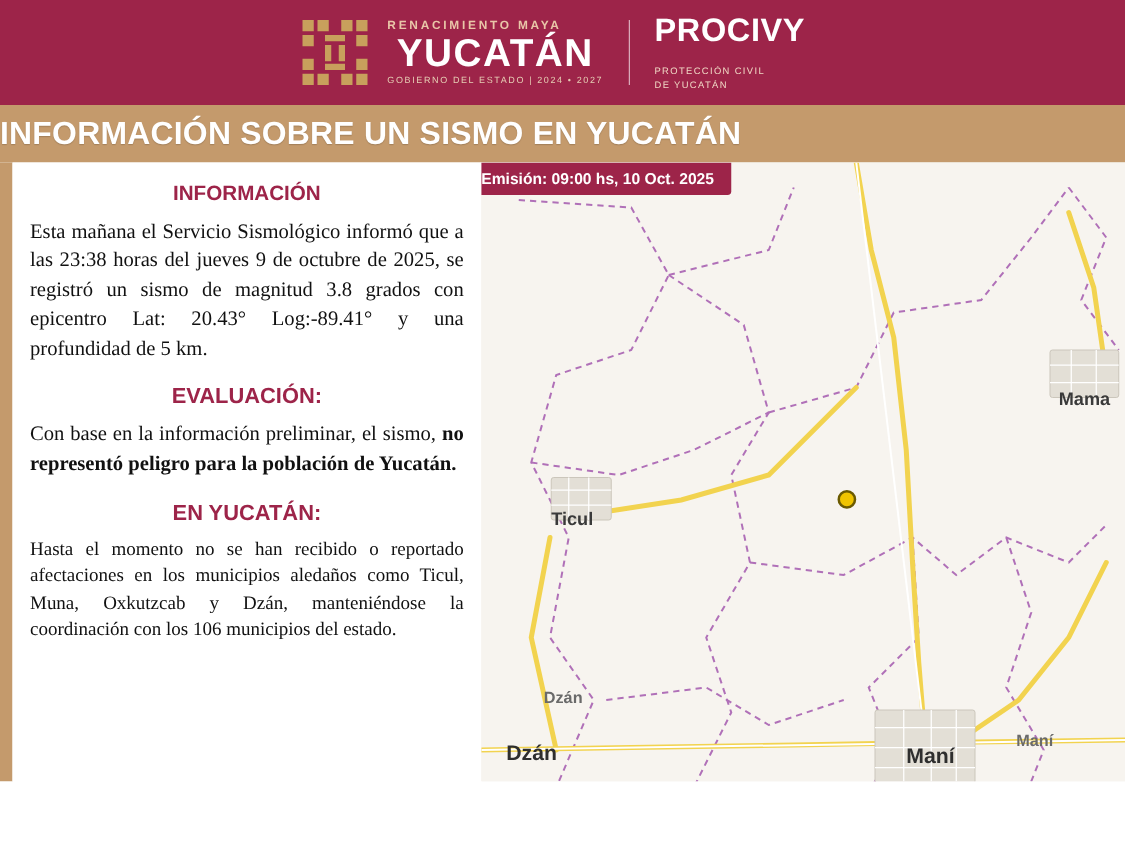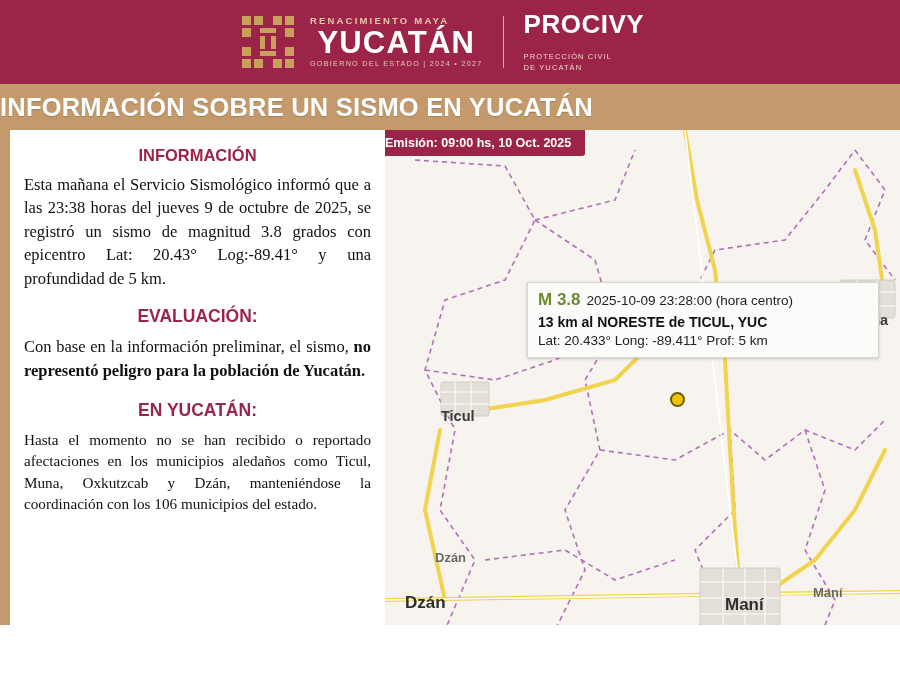--- a/index.html
+++ b/index.html
@@ -360,26 +360,19 @@
 
     <div class="emision-badge">Emisión: 09:00 hs, 10 Oct. 2025</div>
 
     <div class="map-label" style="left: 462px; top: 182px;">Mama</div>
     <div class="map-label" style="left: 56px; top: 278px;">Ticul</div>
     <div class="map-label" style="left: 50px; top: 420px; font-size: 13px; color:#6a6a6a;">Dzán</div>
     <div class="map-label big" style="left: 20px; top: 463px;">Dzán</div>
     <div class="map-label big" style="left: 340px; top: 465px;">Maní</div>
     <div class="map-label" style="left: 428px; top: 455px; font-size: 13px; color:#6a6a6a;">Maní</div>
 
-    <div class="info-card">
-      <div class="card-line1">
-        <span class="card-mag">M 3.8</span><span>2025-10-09  23:28:00 (hora centro)</span>
-      </div>
-      <div class="card-line2"><b>13 km al NORESTE de TICUL, YUC</b></div>
-      <div class="card-line3">Lat: 20.433°  Long: -89.411°  Prof: 5 km</div>
-    </div>
 
     <div class="epicenter"></div>
 
     <div class="ssn-credit">Servicio Sismológico Nacional</div>
   </div>
 
 </div>
 
 </body></html>

